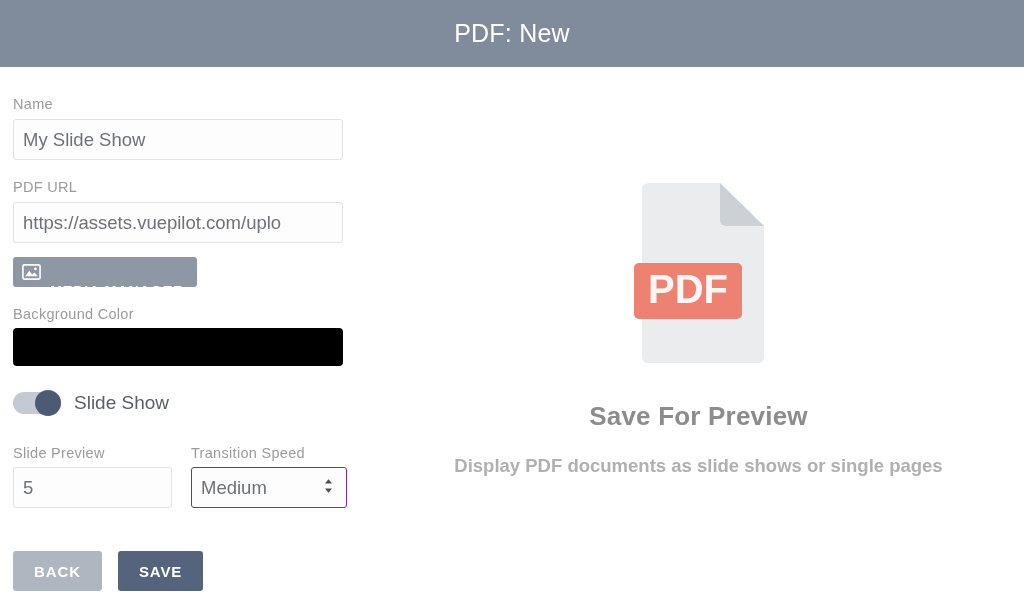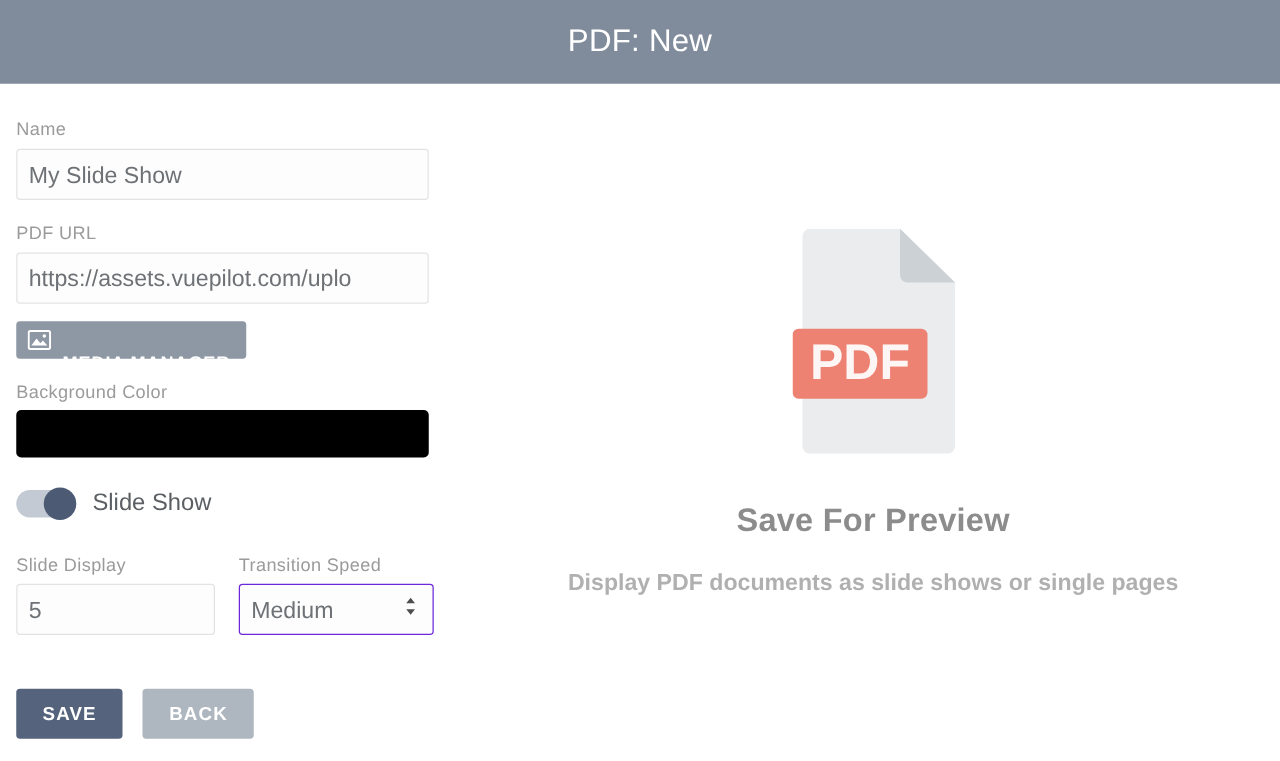--- a/index.html
+++ b/index.html
@@ -264,37 +264,37 @@
     <label class="field-label bg-label">Background Color</label>
     <div class="bg-swatch"></div>
 
     <div class="toggle-row">
       <div class="toggle">
         <div class="toggle-knob"></div>
       </div>
       <span class="toggle-label">Slide Show</span>
     </div>
 
-    <label class="field-label interval-label">Slide Display</label>
+    <label class="field-label interval-label">Slide Preview</label>
     <div class="text-input interval-input">5</div>
 
     <label class="field-label speed-label">Transition Speed</label>
     <div class="speed-select-wrap">
       <span class="speed-value">Medium</span>
       <span>
         <svg class="stepper-arrows" viewBox="0 0 9 16" xmlns="http://www.w3.org/2000/svg">
           <path d="M4.5 1.2 L8 5.6 L1 5.6 Z" fill="#4d4d4d"></path>
           <path d="M4.5 14.8 L1 10.4 L8 10.4 Z" fill="#4d4d4d"></path>
         </svg>
       </span>
     </div>
 
     <div class="action-row">
+      <button class="btn btn-back">BACK</button>
       <button class="btn btn-save">SAVE</button>
-      <button class="btn btn-back">BACK</button>
     </div>
 
   </div>
 
   <div class="preview-col">
     <span>
       <svg class="pdf-graphic" viewBox="0 0 130 180" xmlns="http://www.w3.org/2000/svg">
         <path d="M8 6 a6 6 0 0 1 6 -6 H86 L130 43 V174 a6 6 0 0 1 -6 6 H14 a6 6 0 0 1 -6 -6 Z" fill="#eaecee"></path>
         <path d="M86 0 L130 43 H92 a6 6 0 0 1 -6 -6 Z" fill="#ccd1d6"></path>
         <rect x="0" y="80" width="108" height="56" rx="5" fill="#ee8272"></rect>

